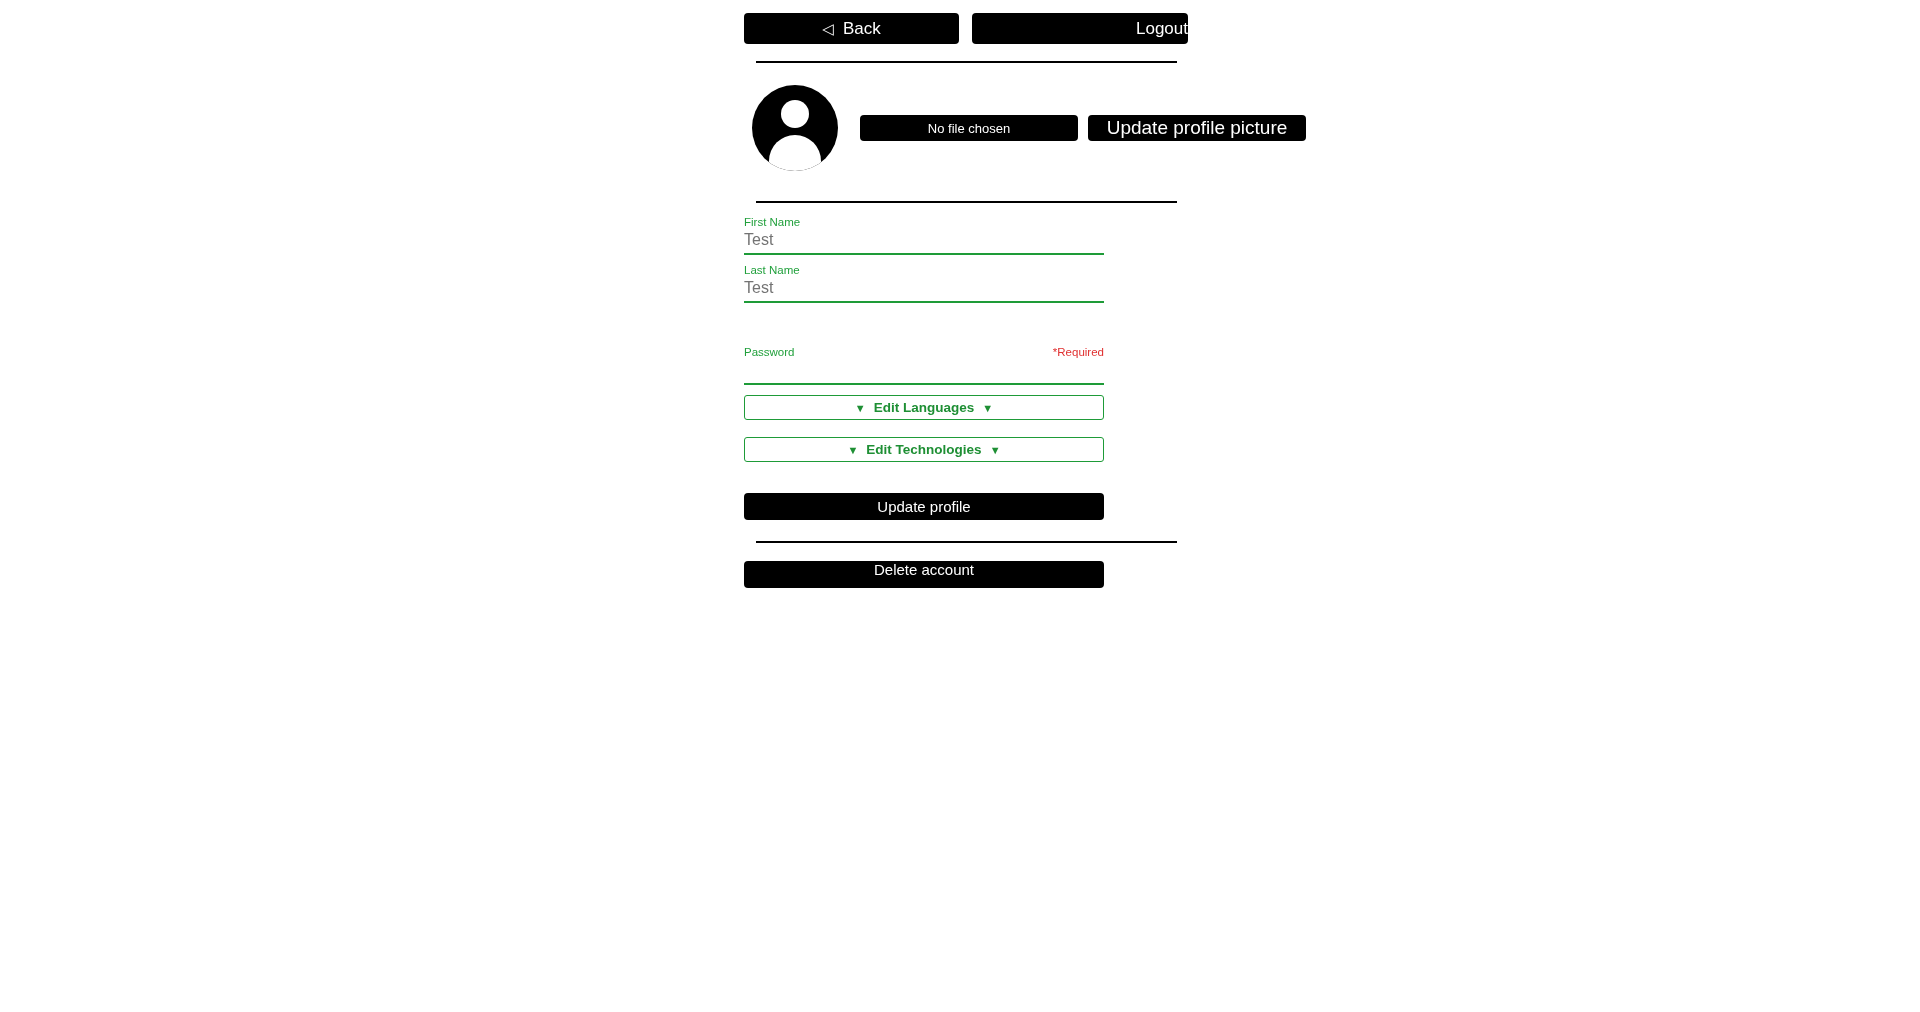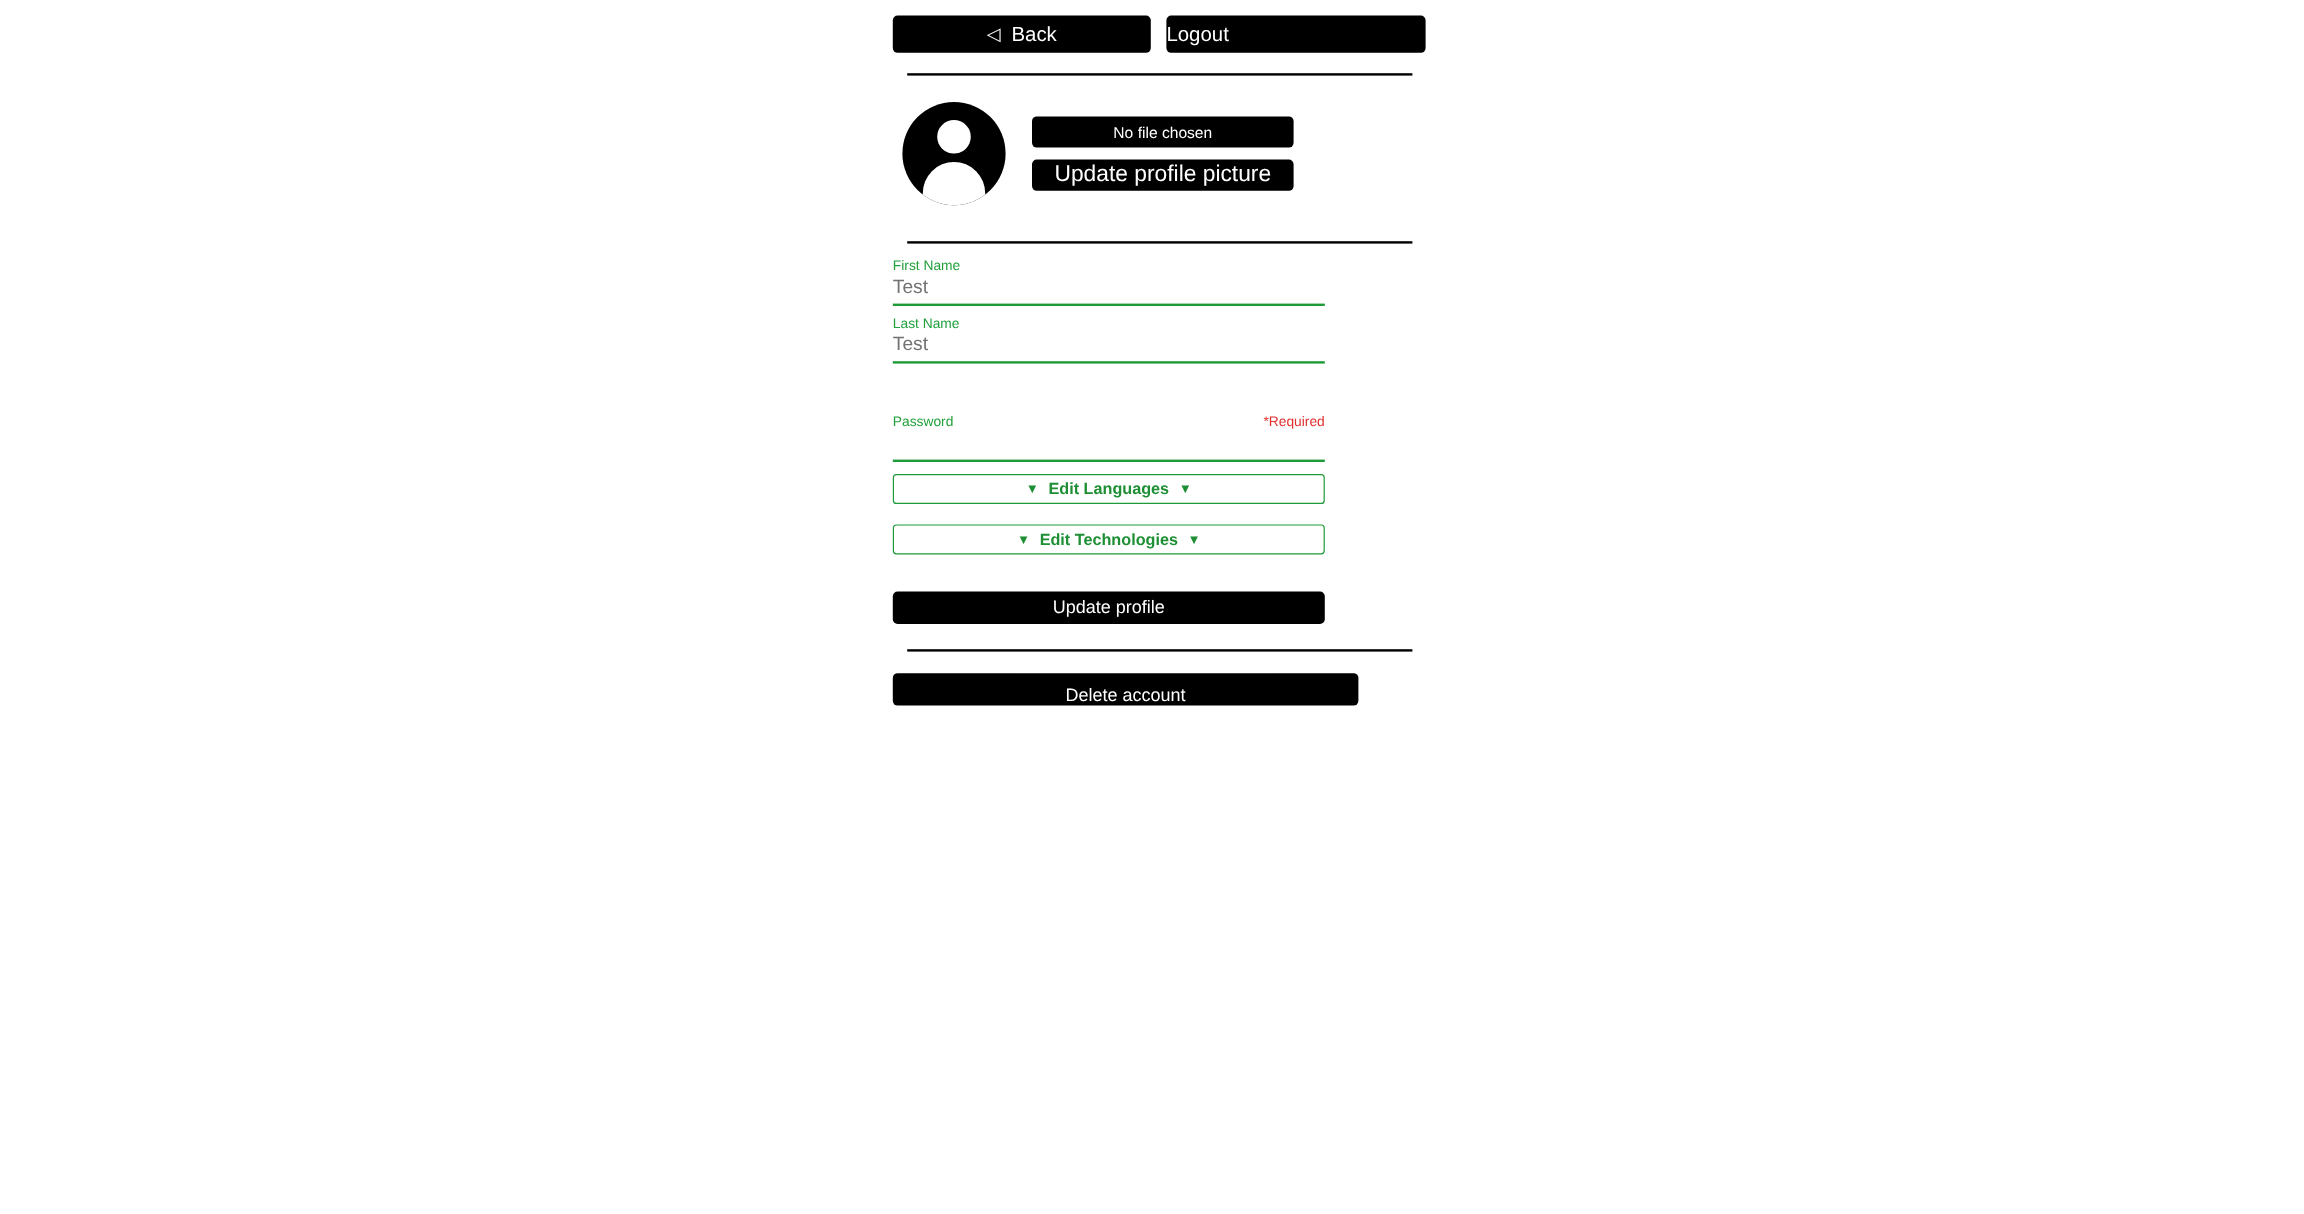--- a/index.html
+++ b/index.html
@@ -48,21 +48,21 @@
     display: flex;
     align-items: center;
     justify-content: center;
     gap: 9px;
   }
   .btn-logout {
     width: 216px;
     height: 31px;
     display: flex;
     align-items: center;
-    justify-content: flex-start;
+    justify-content: flex-end;
   }
   .back-arrow {
     display: inline-block;
     font-size: 15px;
     line-height: 1;
     transform: translateY(0px);
   }
 
   
   .divider {
@@ -106,21 +106,21 @@
     position: absolute;
     width: 52px;
     height: 40px;
     border-radius: 26px 26px 0 0;
     background: #ffffff;
     left: 17px;
     top: 50px;
   }
   .avatar-buttons {
     display: flex;
-    flex-direction: column;
+    flex-direction: row;
     gap: 10px;
   }
   .btn-nofile {
     width: 218px;
     height: 26px;
     font-size: 13px;
     display: flex;
     align-items: center;
     justify-content: center;
   }
@@ -200,25 +200,25 @@
     font-size: 15px;
     display: flex;
     align-items: center;
     justify-content: center;
     margin-top: 31px;
   }
 
   .divider-bottom { margin-top: 21px; }
 
   .btn-delete {
-    width: 388px;
+    width: 360px;
     height: 27px;
     font-size: 15px;
     display: flex;
-    align-items: flex-end;
+    align-items: flex-start;
     justify-content: center;
     margin-top: 18px;
   }
 </style>
 </head>
 <body>
 
 <div class="page">
   <div class="column">
 

